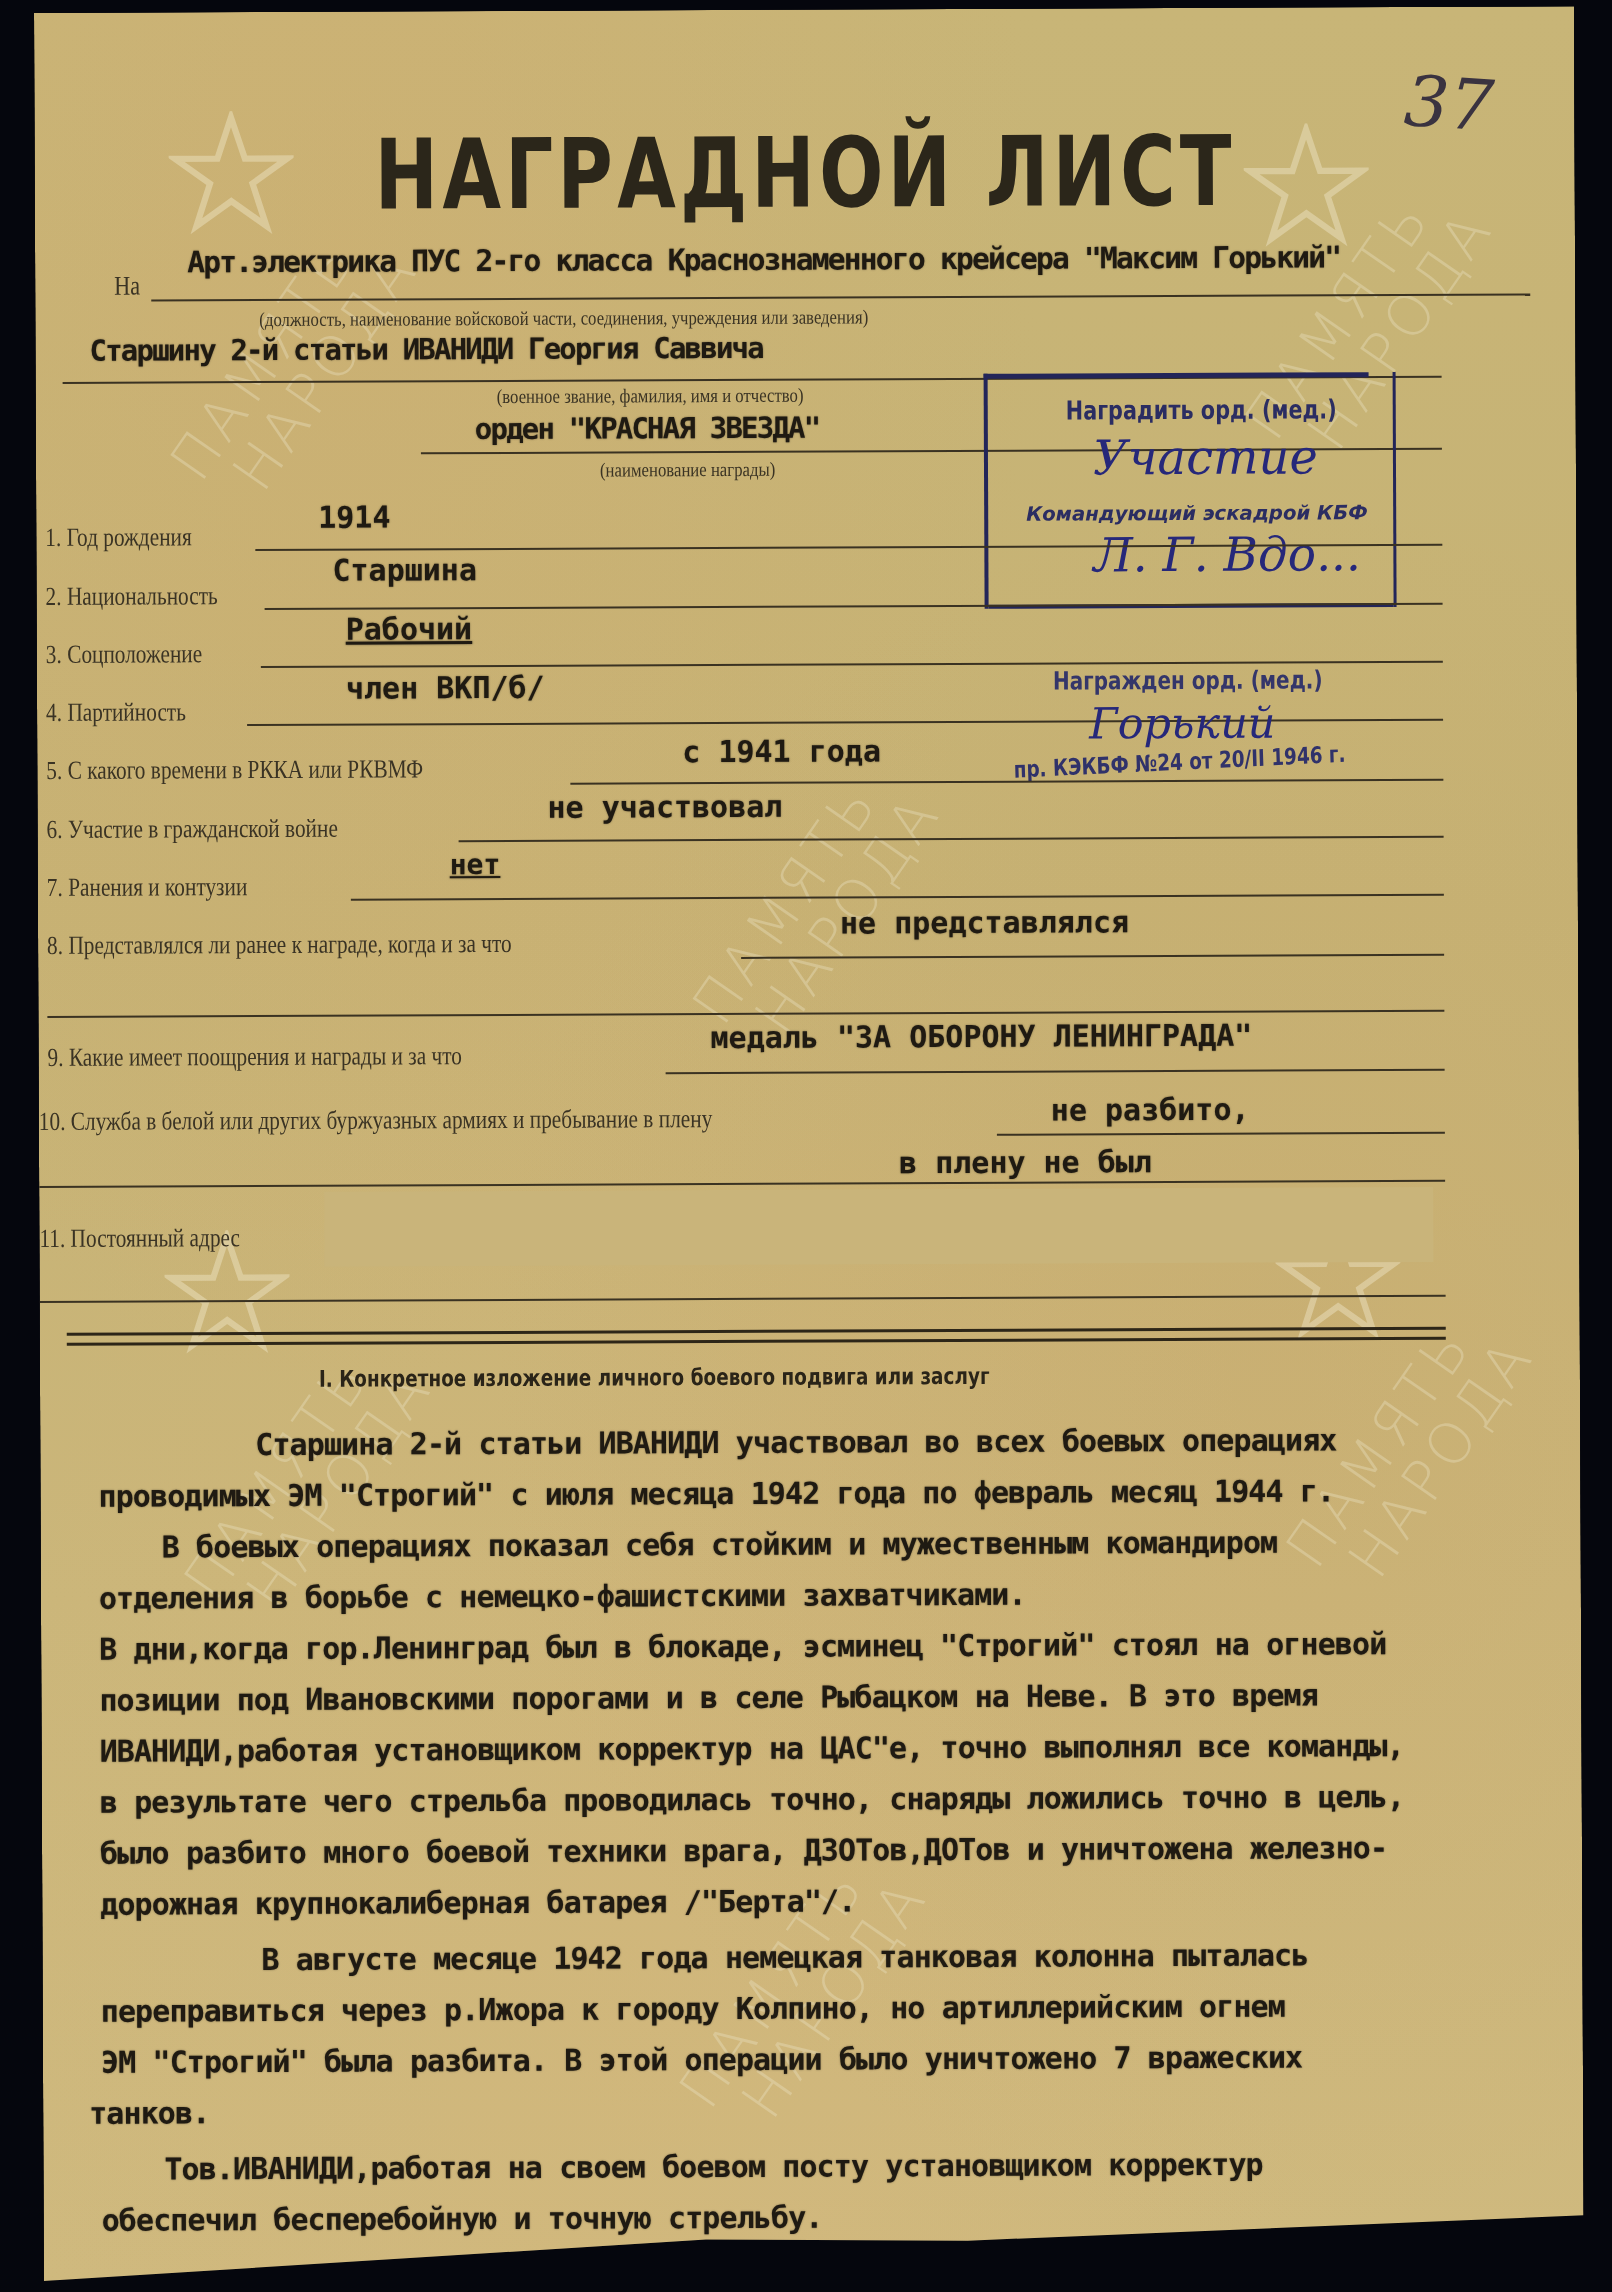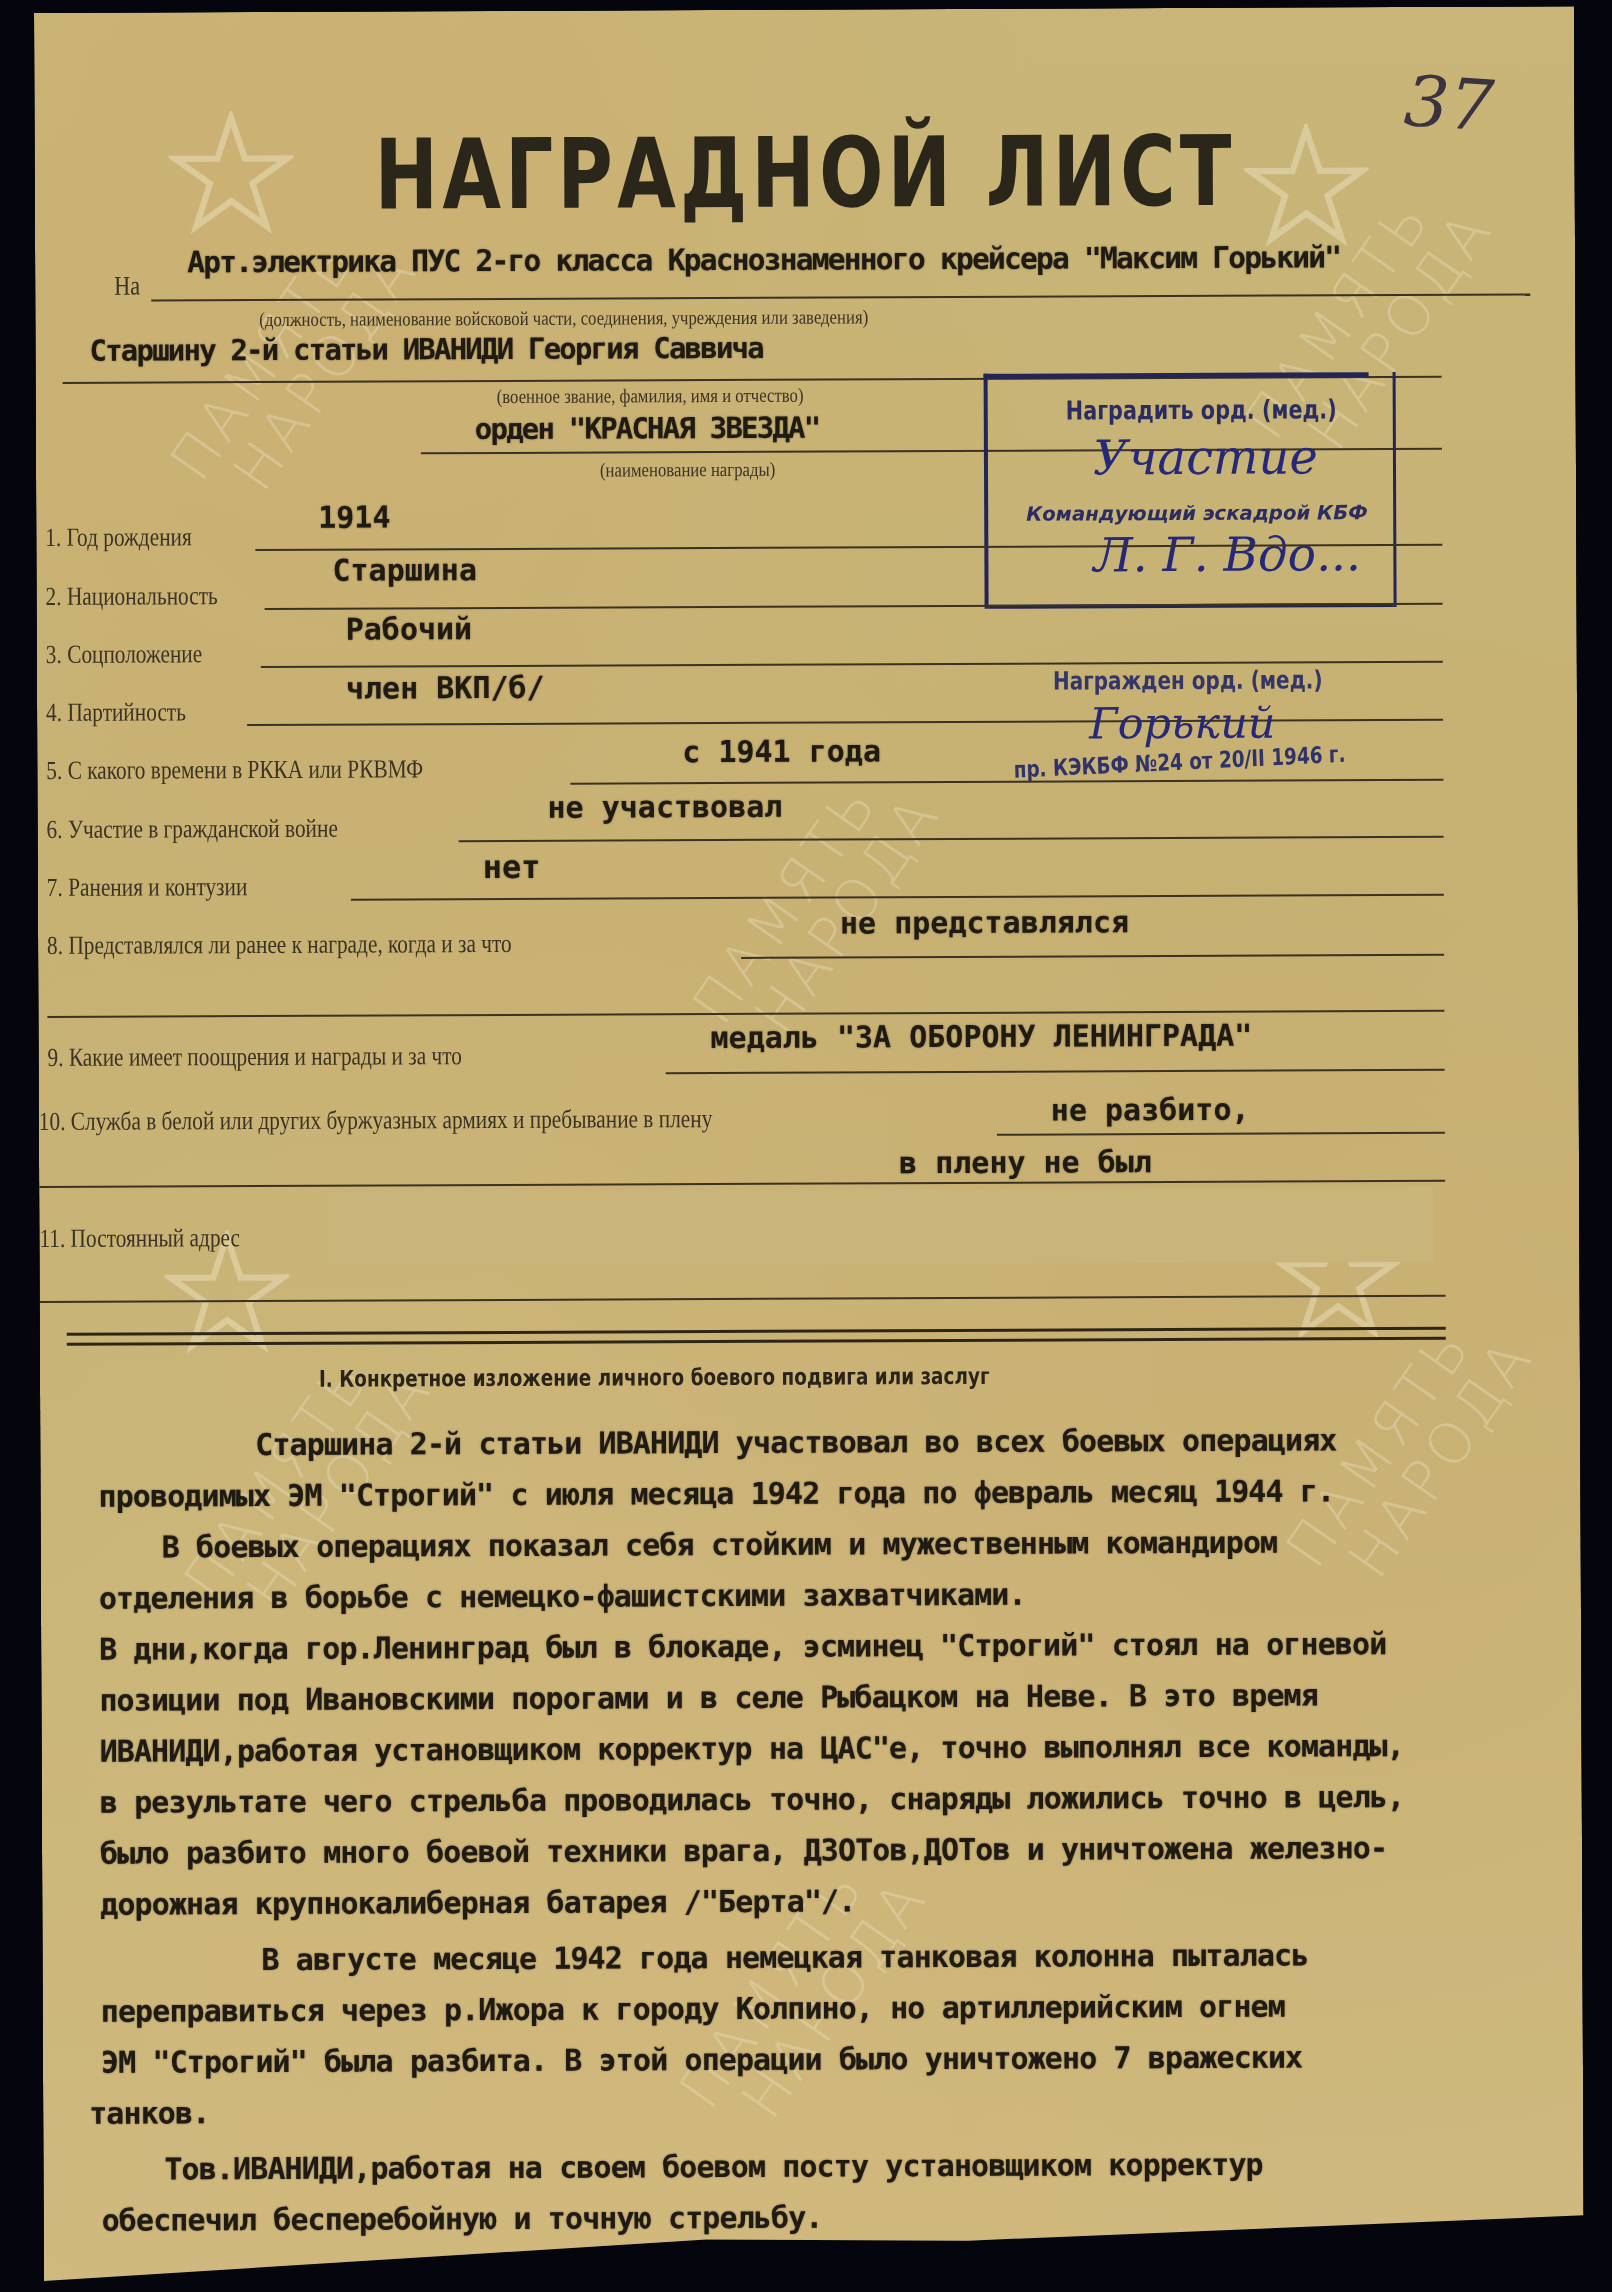--- a/index.html
+++ b/index.html
@@ -124,41 +124,41 @@
 
   <div class="print" style="left:9px; top:510px; font-size:26px;"><span>1.</span> <span>Год рождения</span></div>
   <div class="typed" style="left:282px; top:488px; font-size:30px;">1914</div>
   <div class="rule" style="left:219px; top:537px; width:1187px;"></div>
 
   <div class="print" style="left:9px; top:569px; font-size:26px;"><span>2.</span> <span>Национальность</span></div>
   <div class="typed" style="left:296px; top:541px; font-size:30px;">Старшина</div>
   <div class="rule" style="left:228px; top:596px; width:1178px;"></div>
 
   <div class="print" style="left:9px; top:627px; font-size:26px;"><span>3.</span> <span>Соцположение</span></div>
-  <div class="typed" style="left:309px; top:600px; font-size:30px;">Рабочий</div>
+  <div class="typed" style="left:309px; top:600px; font-size:30px;text-decoration:underline;">Рабочий</div>
   <div class="rule" style="left:224px; top:654px; width:1182px;"></div>
 
   <div class="print" style="left:9px; top:685px; font-size:26px;"><span>4.</span> <span>Партийность</span></div>
   <div class="typed" style="left:309px; top:659px; font-size:30px;">член ВКП/б/</div>
   <div class="rule" style="left:210px; top:712px; width:1196px;"></div>
 
   <div class="stamp-text" style="left:1016px; top:658px; font-size:25px; transform:scaleX(0.8); transform-origin:left top; color:#34366a;">Награжден орд. (мед.)</div>
   <div class="sign" style="left:1052px; top:690px; font-size:43px;">Горький</div>
   <div class="stamp-text" style="left:976px; top:748px; font-size:23px; transform:scaleX(0.8) rotate(-2deg); transform-origin:left top; color:#30326a;">пр. КЭКБФ №24 от 20/II 1946 г.</div>
 
   <div class="print" style="left:9px; top:743px; font-size:26px;"><span>5.</span> <span>С какого времени в РККА или РКВМФ</span></div>
   <div class="typed" style="left:645px; top:724px; font-size:30px;">с 1941 года</div>
   <div class="rule" style="left:533px; top:772px; width:873px;"></div>
 
   <div class="print" style="left:9px; top:802px; font-size:26px;"><span>6.</span> <span>Участие в гражданской войне</span></div>
   <div class="typed" style="left:510px; top:779px; font-size:30px;">не участвовал</div>
   <div class="rule" style="left:421px; top:829px; width:985px;"></div>
 
   <div class="print" style="left:9px; top:860px; font-size:26px;"><span>7.</span> <span>Ранения и контузии</span></div>
-  <div class="typed" style="left:445px; top:837px; font-size:32px;">нет</div>
+  <div class="typed" style="left:412px; top:837px; font-size:28px;text-decoration:underline;">нет</div>
   <div class="rule" style="left:313px; top:887px; width:1093px;"></div>
 
   <div class="print" style="left:9px; top:918px; font-size:26px;"><span>8.</span> <span>Представлялся ли ранее к награде, когда и за что</span></div>
   <div class="typed" style="left:802px; top:896px; font-size:30px;">не представлялся</div>
   <div class="rule" style="left:703px; top:947px; width:703px;"></div>
   <div class="rule" style="left:9px; top:1003px; width:1397px;"></div>
 
   <div class="print" style="left:9px; top:1030px; font-size:26px;"><span>9.</span> <span>Какие имеет поощрения и награды и за что</span></div>
   <div class="typed" style="left:672px; top:1010px; font-size:30px;">медаль "ЗА ОБОРОНУ ЛЕНИНГРАДА"</div>
   <div class="rule" style="left:627px; top:1062px; width:779px;"></div>

